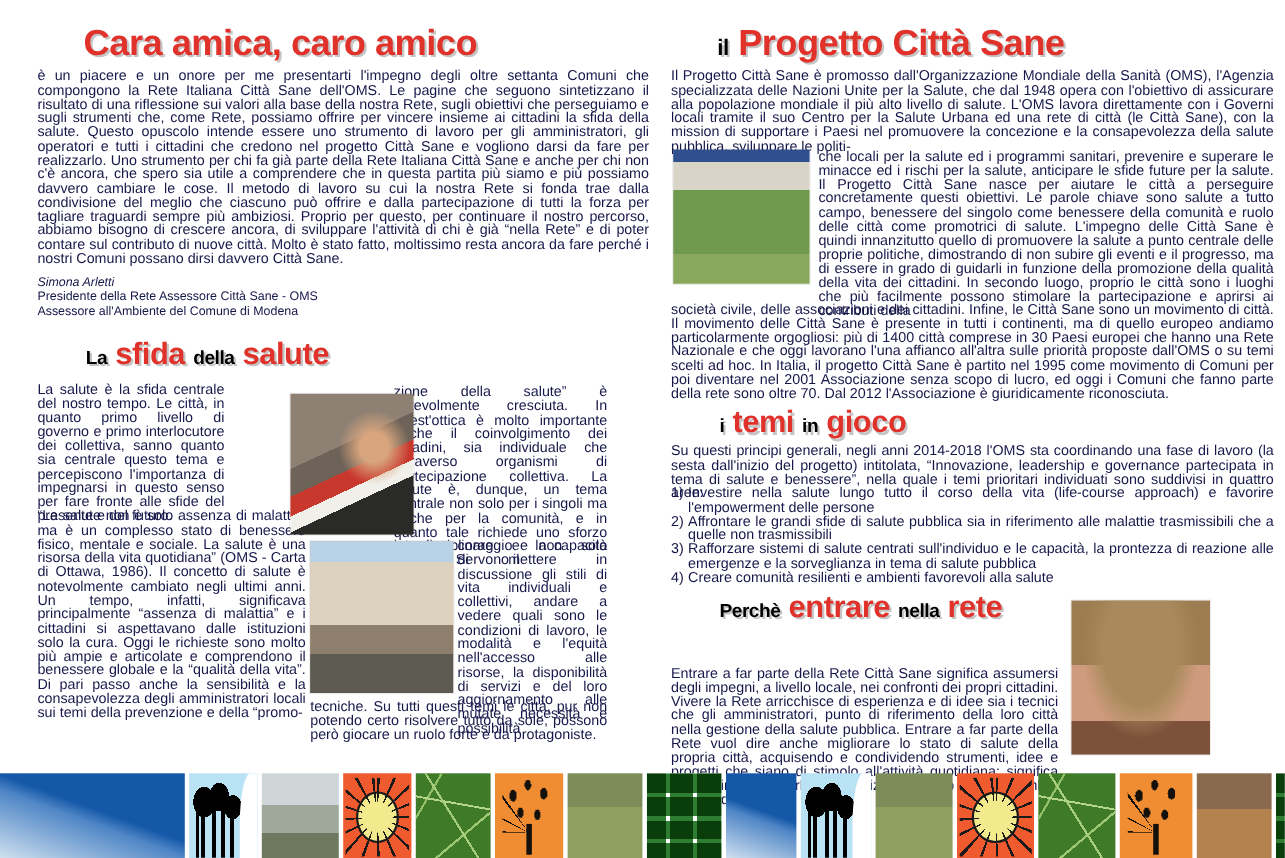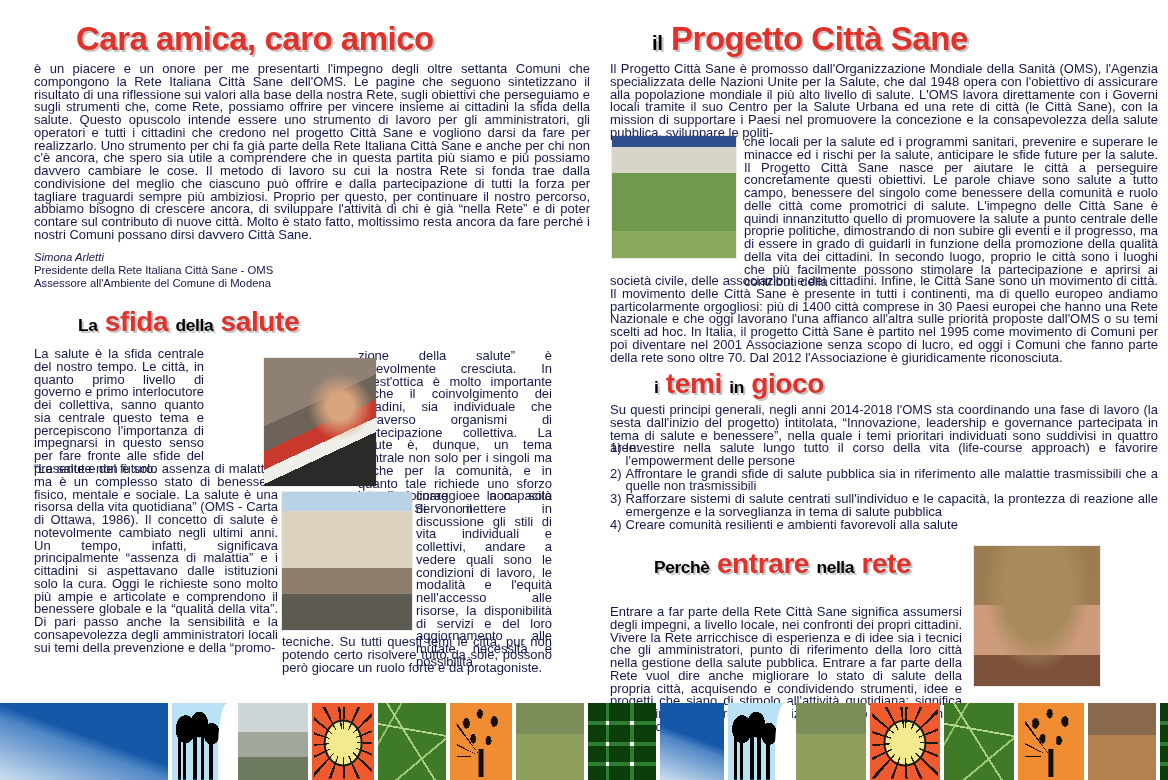--- a/index.html
+++ b/index.html
@@ -83,21 +83,21 @@
   #proj-par-2{ position:absolute; left:744px; top:136px; width:414px; }
   #proj-par-3{ position:absolute; left:610px; top:275px; width:548px; }
 
   #temi-head{ position:absolute; left:612px; top:370px; }
   #temi-intro{ position:absolute; left:610px; top:404px; width:548px; }
   .num-list{ position:absolute; left:610px; width:548px; }
   .num-item{ display:flex; gap:4px; }
   .num-item .n{ flex:0 0 auto; }
   .num-item .t{ flex:1 1 auto; text-align:justify; }
 
-  #perche-head{ position:absolute; left:612px; top:550px; }
+  #perche-head{ position:absolute; left:612px; top:538px; }
   #perche-par{ position:absolute; left:610px; top:566px; width:352px;margin-top:40px; }
 
   
   #bottom-strip{ position:absolute; left:0; top:703px; width:1168px; height:77px;
     display:flex; gap:4px; }
   .strip-tile{ height:77px; flex:0 0 auto; overflow:hidden; position:relative; }
 
   .t-sky{ background:linear-gradient(200deg,#1558a8 0 45%,#4f86c6 55%,#cfe0ef 100%); }
   .t-people{ background:#b9e3f4; }
   .t-people:before{content:"";position:absolute;inset:0;
@@ -153,21 +153,21 @@
 
 <div class="page">
 
   <div id="left-col">
     <div class="hd h-main">
       <span class="big">Cara amica, caro amico</span>
     </div>
     <div id="lead-par" class="tx">è un piacere e un onore per me presentarti l'impegno degli oltre settanta Comuni che compongono la Rete Italiana Città Sane dell'OMS. Le pagine che seguono sintetizzano il risultato di una riflessione sui valori alla base della nostra Rete, sugli obiettivi che perseguiamo e sugli strumenti che, come Rete, possiamo offrire per vincere insieme ai cittadini la sfida della salute. Questo opuscolo intende essere uno strumento di lavoro per gli amministratori, gli operatori e tutti i cittadini che credono nel progetto Città Sane e vogliono darsi da fare per realizzarlo. Uno strumento per chi fa già parte della Rete Italiana Città Sane e anche per chi non c'è ancora, che spero sia utile a comprendere che in questa partita più siamo e più possiamo davvero cambiare le cose. Il metodo di lavoro su cui la nostra Rete si fonda trae dalla condivisione del meglio che ciascuno può offrire e dalla partecipazione di tutti la forza per tagliare traguardi sempre più ambiziosi. Proprio per questo, per continuare il nostro percorso, abbiamo bisogno di crescere ancora, di sviluppare l'attività di chi è già “nella Rete” e di poter contare sul contributo di nuove città. Molto è stato fatto, moltissimo resta ancora da fare perché i nostri Comuni possano dirsi davvero Città Sane.</div>
     <div id="signature" class="sig">
       <div class="it">Simona Arletti</div>
-      <div>Presidente della Rete Italiana Città Sane - OMS</div>
+      <div>Presidente della Rete Assessore Città Sane - OMS</div>
       <div>Assessore all'Ambiente del Comune di Modena</div>
     </div>
   </div>
 
   <div id="challenge-head" class="hd h-sec">
     <span class="sml">La</span>
     <span class="big">sfida</span>
     <span class="sml">della</span>
     <span class="big">salute</span>
   </div>

